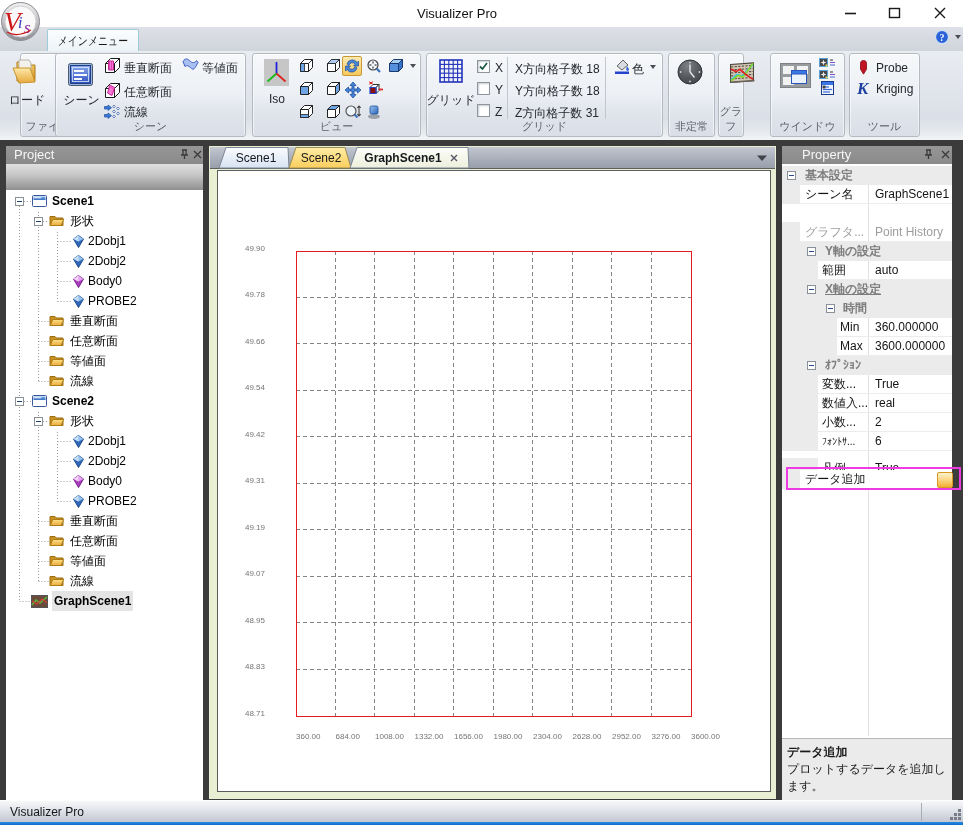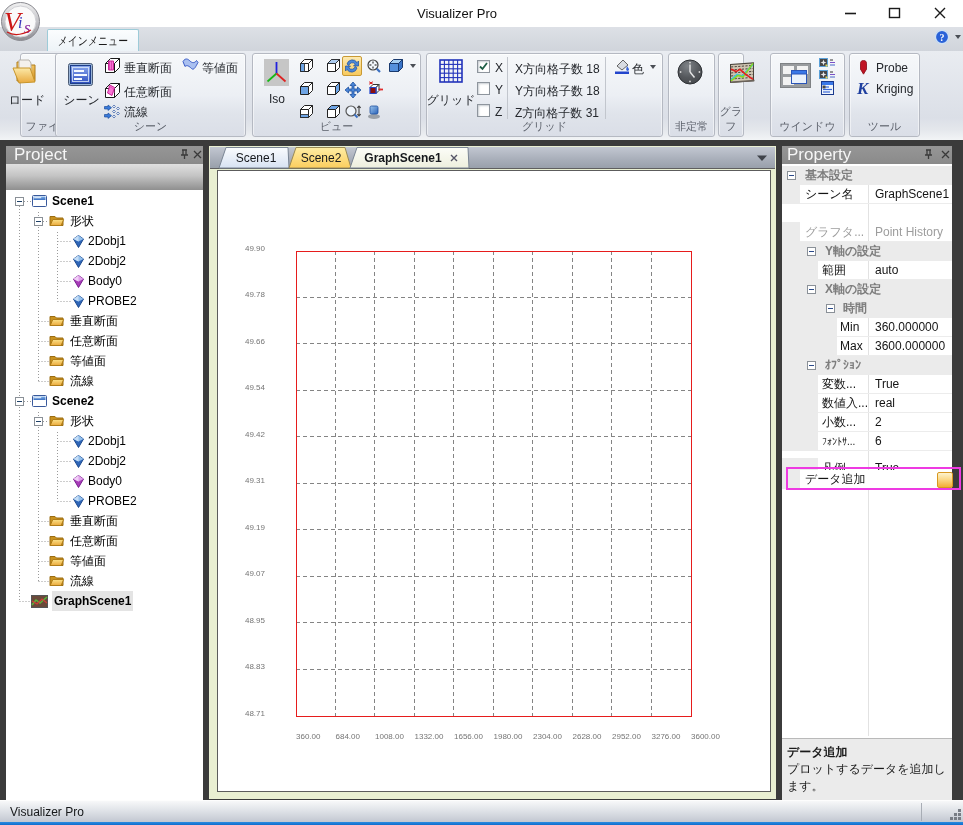--- a/index.html
+++ b/index.html
@@ -9,21 +9,21 @@
 #titlebar { left:0; top:0; width:963px; height:27px; background:#ffffff; }
 #title-text { left:417px; top:6px; font-size:13px; color:#111; }
 #tabstrip { left:0; top:27px; width:963px; height:24px; background:linear-gradient(#dde0e6,#d0d4db); }
 #menutab { left:47px; top:29px; width:92px; height:22px; background:linear-gradient(#fbfdfe,#edf3f7); border:1px solid #9dcbd8; border-bottom:none; border-radius:2px 2px 0 0; font-size:12px; color:#1a1a1a; text-align:center; line-height:22px; }
 #ribbon { left:0; top:51px; width:963px; height:89px; background:linear-gradient(#e9ecf1,#dbdfe7 75%,#e4e7ec 88%,#f2f4f6); }
 .rgroup { position:absolute; top:2px; height:84px; border:1px solid #b5b9c2; border-radius:3px; background:linear-gradient(#f6f8fa,#eceff4 50%,#e0e4eb 72%,#dadee7); box-shadow:inset 0 1px 0 rgba(255,255,255,.8), inset -1px 0 0 rgba(255,255,255,.5), inset 1px 0 0 rgba(255,255,255,.5); }
 .rlabel { position:absolute; left:0; bottom:2px; width:100%; text-align:center; font-size:11px; color:#5c616b; }
 .ric { position:absolute; }
 .rtext { position:absolute; font-size:12px; color:#25282d; white-space:nowrap; }
 #mainarea { left:0; top:140px; width:963px; height:660px; background:#3b3b3b; }
-.ptitle { position:absolute; left:0; top:0; width:100%; height:28px; background:linear-gradient(#969696,#8c8c8c 55%,#7d7d7d); color:#f6f6f6; font-size:17px; line-height:18px; padding-left:8px; }
+.ptitle { position:absolute; left:0; top:0; width:100%; height:28px; background:linear-gradient(#969696,#8c8c8c 55%,#7d7d7d); color:#f6f6f6; font-size:13px; line-height:18px; padding-left:8px; }
 #project { position:absolute; left:6px; top:6px; width:197px; height:654px; background:#fff; }
 #project-toolbar { position:absolute; left:0; top:18px; width:100%; height:26px; background:linear-gradient(#e0e0e0,#c4c4c4 45%,#8f8f8f); }
 #tree { position:absolute; left:0; top:44px; width:100%; height:610px; background:#fff; font-size:12px; color:#000; }
 .trow { position:absolute; height:20px; line-height:20px; white-space:nowrap; }
 #center { position:absolute; left:209px; top:6px; width:567px; height:653px; background:#e9efd2; }
 #doctabs { position:absolute; left:1px; top:1px; width:565px; height:22px; background:linear-gradient(#c2c7d1,#aab0bb 55%,#99a0ab); border-bottom:1px solid #5f5f5f; }
 #docwhite { position:absolute; left:8px; top:24px; width:554px; height:622px; background:#fff; border:1px solid #5c5c5c; }
 #property { position:absolute; left:782px; top:6px; width:170px; height:654px; background:#fff; }
 #pgrid { position:absolute; left:0; top:18px; width:170px; height:572px; background:#fff; }
 .prow { position:absolute; left:0; width:170px; height:19px; font-size:12px; }
@@ -580,21 +580,21 @@
             <text x="315" y="568">2304.00</text>
             <text x="354.5" y="568">2628.00</text>
             <text x="394" y="568">2952.00</text>
             <text x="433.5" y="568">3276.00</text>
             <text x="473" y="568">3600.00</text>
         </g>
       </svg>
     </div>
   </div>
   <div id="property">
-    <div class="ptitle" style="padding-left:5px;">Property
+    <div class="ptitle" style="padding-left:20px;">Property
       <svg style="position:absolute;left:141px;top:2px" width="27" height="14">
         <g stroke="#3a3a3a" stroke-width="1.3" fill="none">
           <path d="M3,2 L8,2 M4,2 L4,7 M7,2 L7,7 M2,7 L9,7 M5.5,7 L5.5,11"></path>
           <path d="M19,3 L26,10 M26,3 L19,10"></path>
         </g>
       </svg>
     </div>
     <div id="pgrid">
       <div style="position:absolute;left:86px;top:2px;width:1px;height:570px;background:#e2e2e2;"></div>
       <div class="prow pgr" style="top:2px;">
@@ -615,21 +615,21 @@
           <div class="pstrip" style="width:36px"></div>
           <div class="plab" style="left:40px;">範囲</div>
           <div class="pval">auto</div>
         </div>
       <div class="prow pgr" style="top:78px;">
           <div class="pe" style="left:25px"></div>
           <div class="plab" style="left:43px;">Y軸の設定</div>
         </div>
       <div class="prow pgr" style="top:116px;">
           <div class="pe" style="left:25px"></div>
-          <div class="plab" style="left:43px;">X軸の設定</div>
+          <div class="plab" style="left:43px;text-decoration:underline;">X軸の設定</div>
         </div>
       <div class="prow pgr" style="top:135px;">
           <div class="pe" style="left:44px"></div>
           <div class="plab" style="left:61px;">時間</div>
         </div>
       <div class="prow pit" style="top:154px;">
           <div class="pstrip" style="width:55px"></div>
           <div class="plab" style="left:58px;">Min</div>
           <div class="pval">360.000000</div>
         </div>

